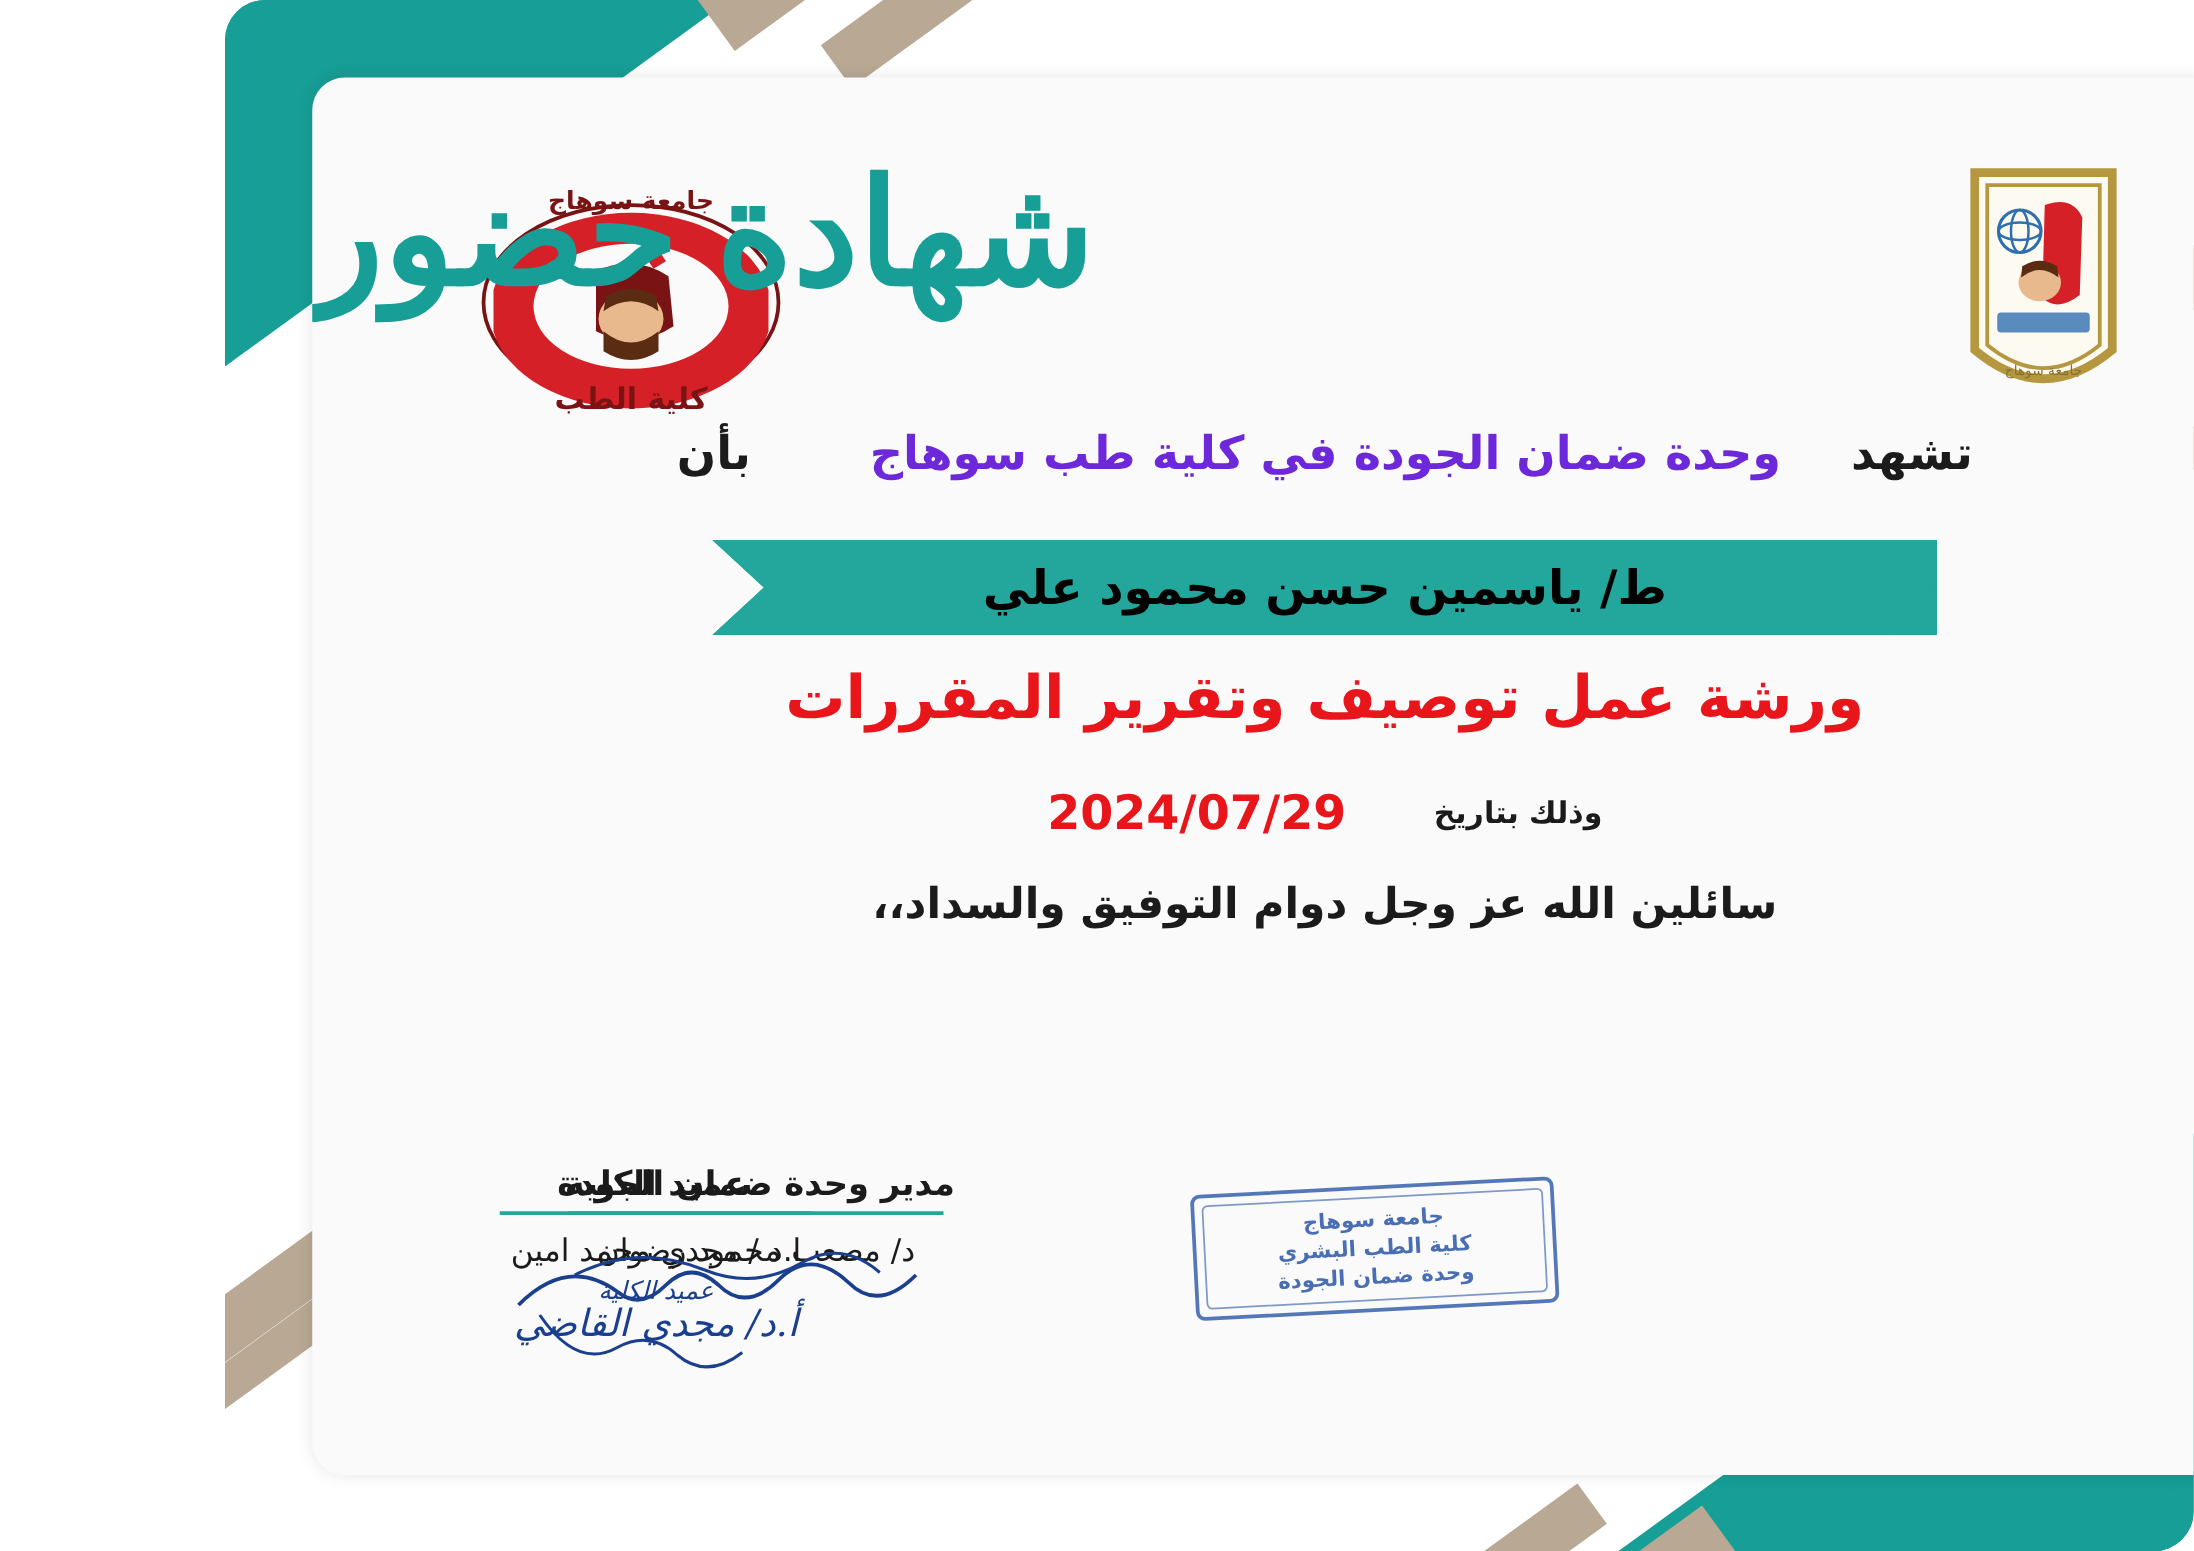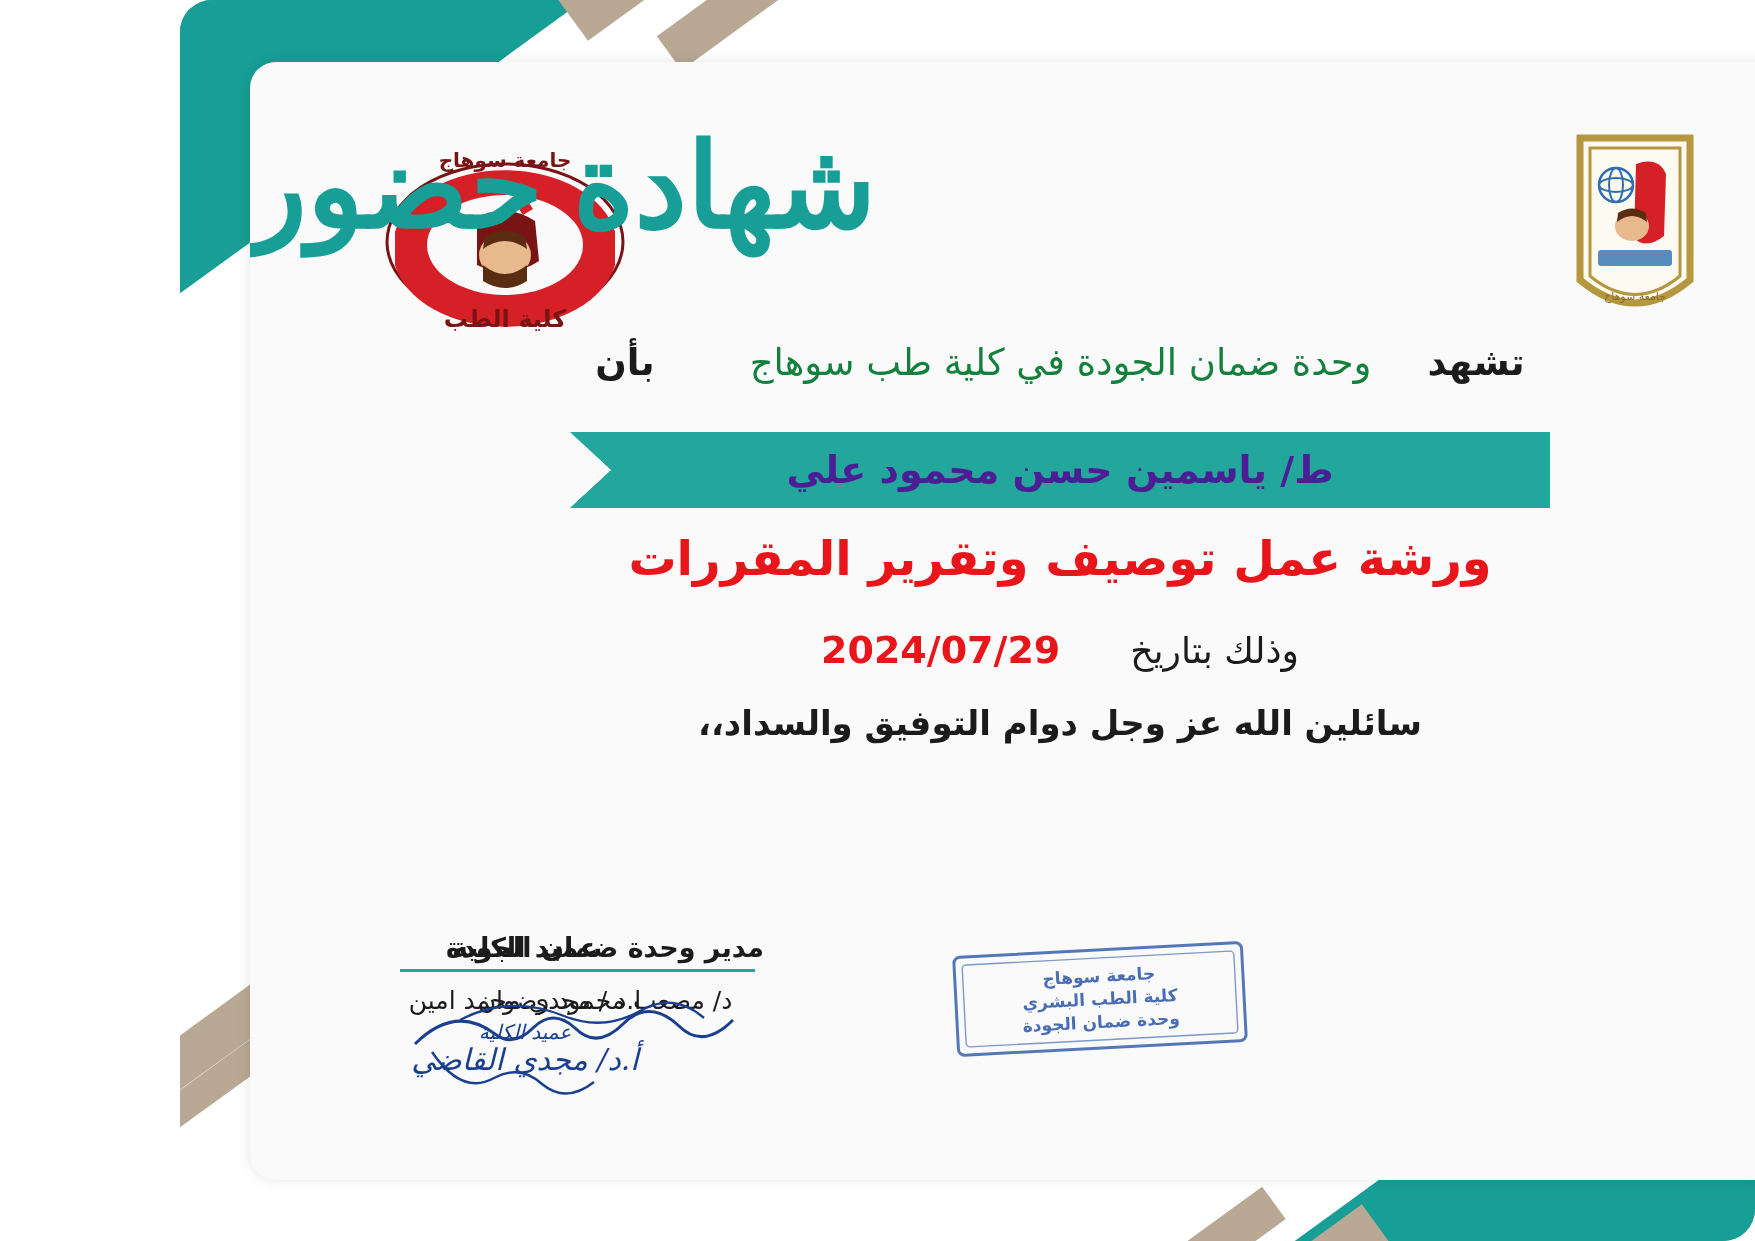--- a/index.html
+++ b/index.html
@@ -146,22 +146,22 @@
     margin-top: 14px;
     direction: rtl;
   }
   .attest-word {
     font-size: 37px;
     font-weight: bold;
     color: #1b1b1b;
   }
   .attest-unit {
     font-size: 37px;
-    font-weight: normal;
-    color: #15803d;
+    font-weight: bold;
+    color: #6d28d9;
     margin-left: 39px;
   }
   .attest-that {
     font-size: 37px;
     font-weight: bold;
     color: #1b1b1b;
   }
 
   
   .banner-wrap {
@@ -190,21 +190,21 @@
     height: 100%;
     background: #23a69c;
     display: flex;
     align-items: center;
     justify-content: center;
     clip-path: polygon(0 0, 95.8% 0, 100% 50%, 95.8% 100%, 0 100%, 4.2% 50%);
   }
   .banner-text {
     font-size: 38px;
     font-weight: bold;
-    color: #4c1d95;
+    color: #000000;
     direction: rtl;
   }
 
   .attended {
     margin-top: 44px;
     text-align: center;
     font-size: 36px;
     font-weight: bold;
     color: #1b1b1b;
     direction: rtl;
@@ -220,22 +220,22 @@
 
   .date-line {
     margin-top: 42px;
     display: flex;
     justify-content: center;
     align-items: center;
     gap: 70px;
     direction: rtl;
   }
   .date-label {
-    font-size: 36px;
-    font-weight: normal;
+    font-size: 24px;
+    font-weight: bold;
     color: #1b1b1b;
   }
   .date-value {
     font-size: 38px;
     font-weight: bold;
     color: #e8161b;
     direction: ltr;
   }
 
   .prayer {

